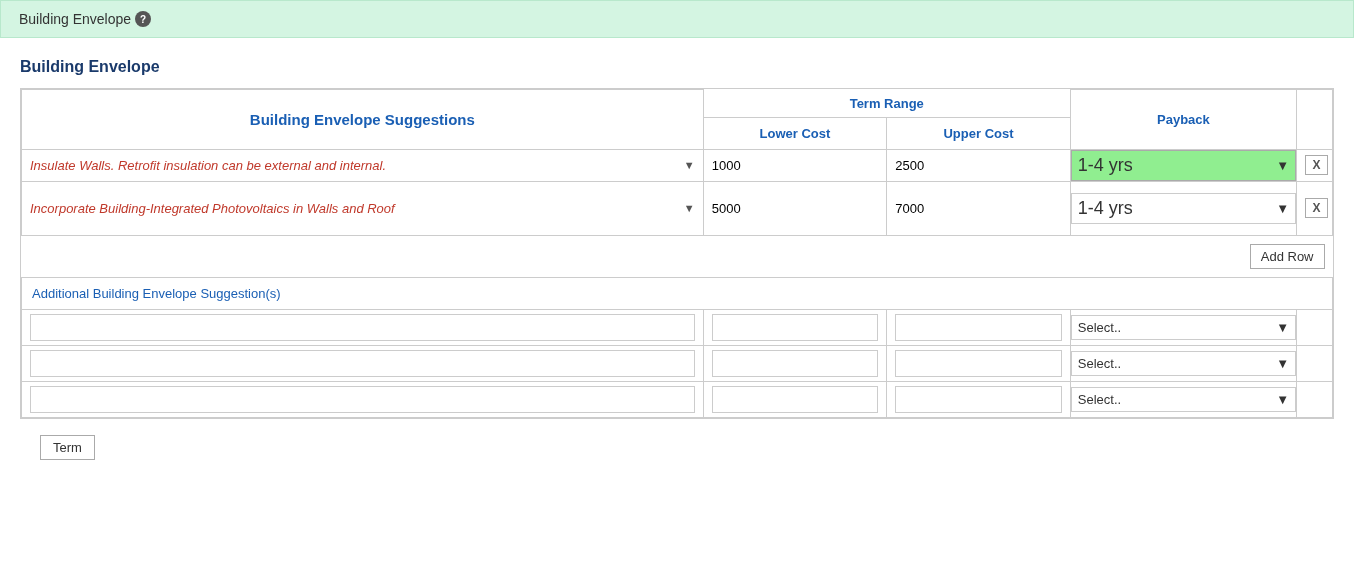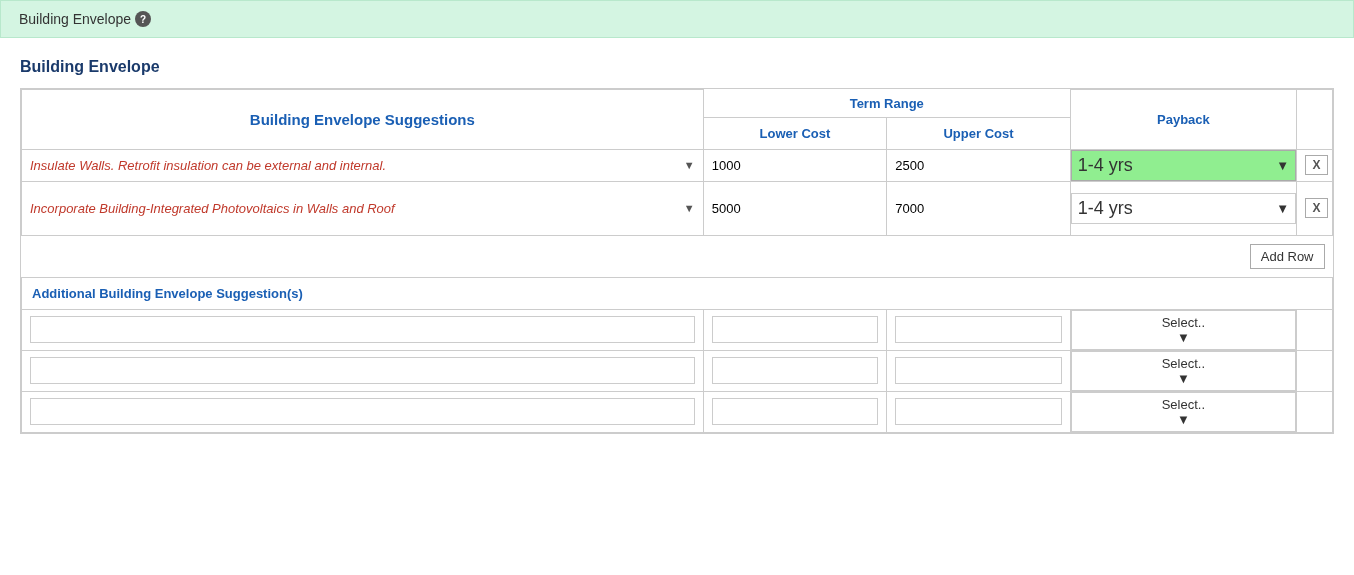--- a/index.html
+++ b/index.html
@@ -173,21 +173,21 @@
       background: #fff;
       border: 1px solid #aaa;
       color: #333;
       font-size: 13px;
       padding: 4px 10px;
       cursor: pointer;
     }
 
     .additional-section-label {
       color: #1a5fb4;
-      font-weight: bold;
+      font-weight: normal;
       font-size: 13px;
       padding: 8px 10px;
       border-bottom: 1px solid #ccc;
     }
 
     .additional-input {
       width: 100%;
       border: 1px solid #ccc;
       outline: none;
       font-size: 13px;
@@ -198,21 +198,20 @@
     .select-dropdown {
       width: 100%;
       display: flex;
       align-items: center;
       justify-content: space-between;
       background: #fff;
       padding: 4px 6px;
       border: 1px solid #ccc;
       cursor: pointer;
       font-size: 13px;
-      flex-direction: column;
     }
 
     .span-suggestion {
       border-right: 1px solid #ccc;
     }
 
     .btn-term {
       background: #fff;
       border: 1px solid #aaa;
       color: #333;
@@ -365,13 +364,16 @@
               <span>Select..</span>
               <span>▼</span>
             </div>
           </td>
           <td style="border:1px solid #ccc; padding:4px;"></td>
         </tr>
       </tbody>
     </table>
   </div>
 
+  <div class="bottom-row">
+    <button class="btn-term">Term</button>
+  </div>
 </div>
 
 </body></html>

